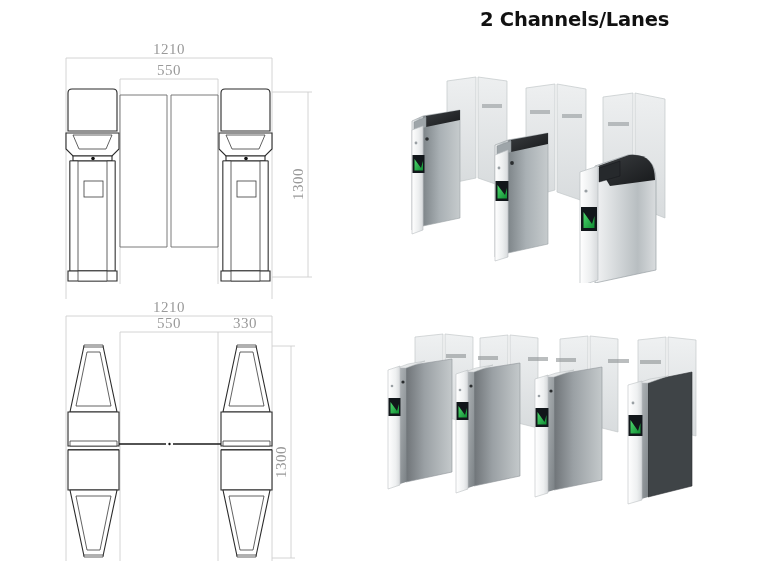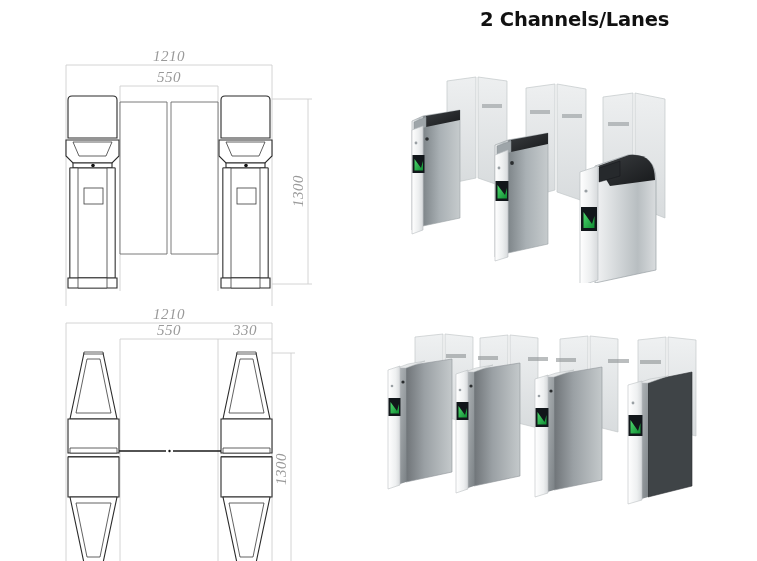--- a/index.html
+++ b/index.html
@@ -21,24 +21,23 @@
     inset: 0;
     width: 757px;
     height: 561px;
     background: #ffffff;
   }
 
   
   .drawing-col {
     position: absolute;
     left: 0;
-    top: 16px;
+    top: 9px;
     width: 380px;
     height: 414px;
-    font-style: italic;
   }
   .drawing {
     position: absolute;
     left: 0;
     width: 380px;
   }
   #front-view  { top: 0px;   height: 290px; }
   #plan-view   { top: 285px; height: 276px; }
   .drawing svg { display: block; }
 

